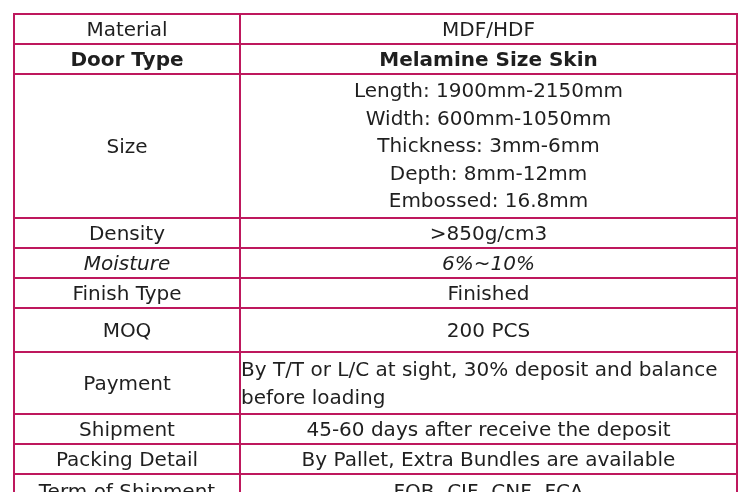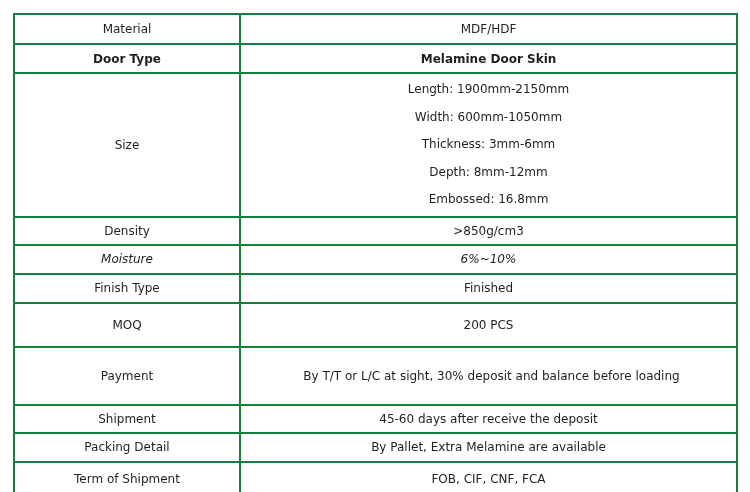--- a/index.html
+++ b/index.html
@@ -19,38 +19,38 @@
   table.spec {
     position: absolute;
     left: 13px;
     top: 13px;
     width: 725px;
     border-collapse: collapse;
     table-layout: fixed;
     background: #ffffff;
   }
   table.spec td {
-    border: 2px solid #15803d;
+    border: 2px solid #be185d;
     color: #1f1f1f;
-    font-size: 12px;
+    font-size: 20px;
     vertical-align: middle;
     padding: 2px 6px;
     overflow: hidden;
     margin-top: 24px;
   }
   td.label-cell {
     width: 212px;
     text-align: center;
   }
   td.value-cell {
     text-align: center;
   }
   td.value-cell.left {
-    text-align: center;
-    padding-left: 20px;
+    text-align: left;
+    padding-left: 0;
     padding-right: 14px;
     line-height: 28px;
   }
   .value-line {
     line-height: 27.5px;
     text-align: center;
   }
   
   tr:nth-child(1)  { height: 30px; }
   tr:nth-child(2)  { height: 29px; font-weight: bold; }
@@ -69,21 +69,21 @@
 
 <div class="page">
   <table class="spec">
     <tbody>
         <tr>
           <td class="label-cell">Material</td>
           <td class="value-cell">MDF/HDF</td>
         </tr>
         <tr>
           <td class="label-cell">Door Type</td>
-          <td class="value-cell">Melamine Door Skin</td>
+          <td class="value-cell">Melamine Size Skin</td>
         </tr>
         <tr>
           <td class="label-cell">Size</td>
           <td class="value-cell">
             <div class="value-line">Length: 1900mm-2150mm</div>
             <div class="value-line">Width: 600mm-1050mm</div>
             <div class="value-line">Thickness: 3mm-6mm</div>
             <div class="value-line">Depth: 8mm-12mm</div>
             <div class="value-line">Embossed: 16.8mm</div>
           </td>
@@ -107,21 +107,21 @@
         <tr>
           <td class="label-cell">Payment</td>
           <td class="value-cell left">By T/T or L/C at sight, 30% deposit and balance before loading</td>
         </tr>
         <tr>
           <td class="label-cell">Shipment</td>
           <td class="value-cell">45-60 days after receive the deposit</td>
         </tr>
         <tr>
           <td class="label-cell">Packing Detail</td>
-          <td class="value-cell">By Pallet, Extra Melamine are available</td>
+          <td class="value-cell">By Pallet, Extra Bundles are available</td>
         </tr>
         <tr>
           <td class="label-cell">Term of Shipment</td>
           <td class="value-cell">FOB, CIF, CNF, FCA</td>
         </tr>
       </tbody>
   </table>
 </div>
 
 </body></html>

